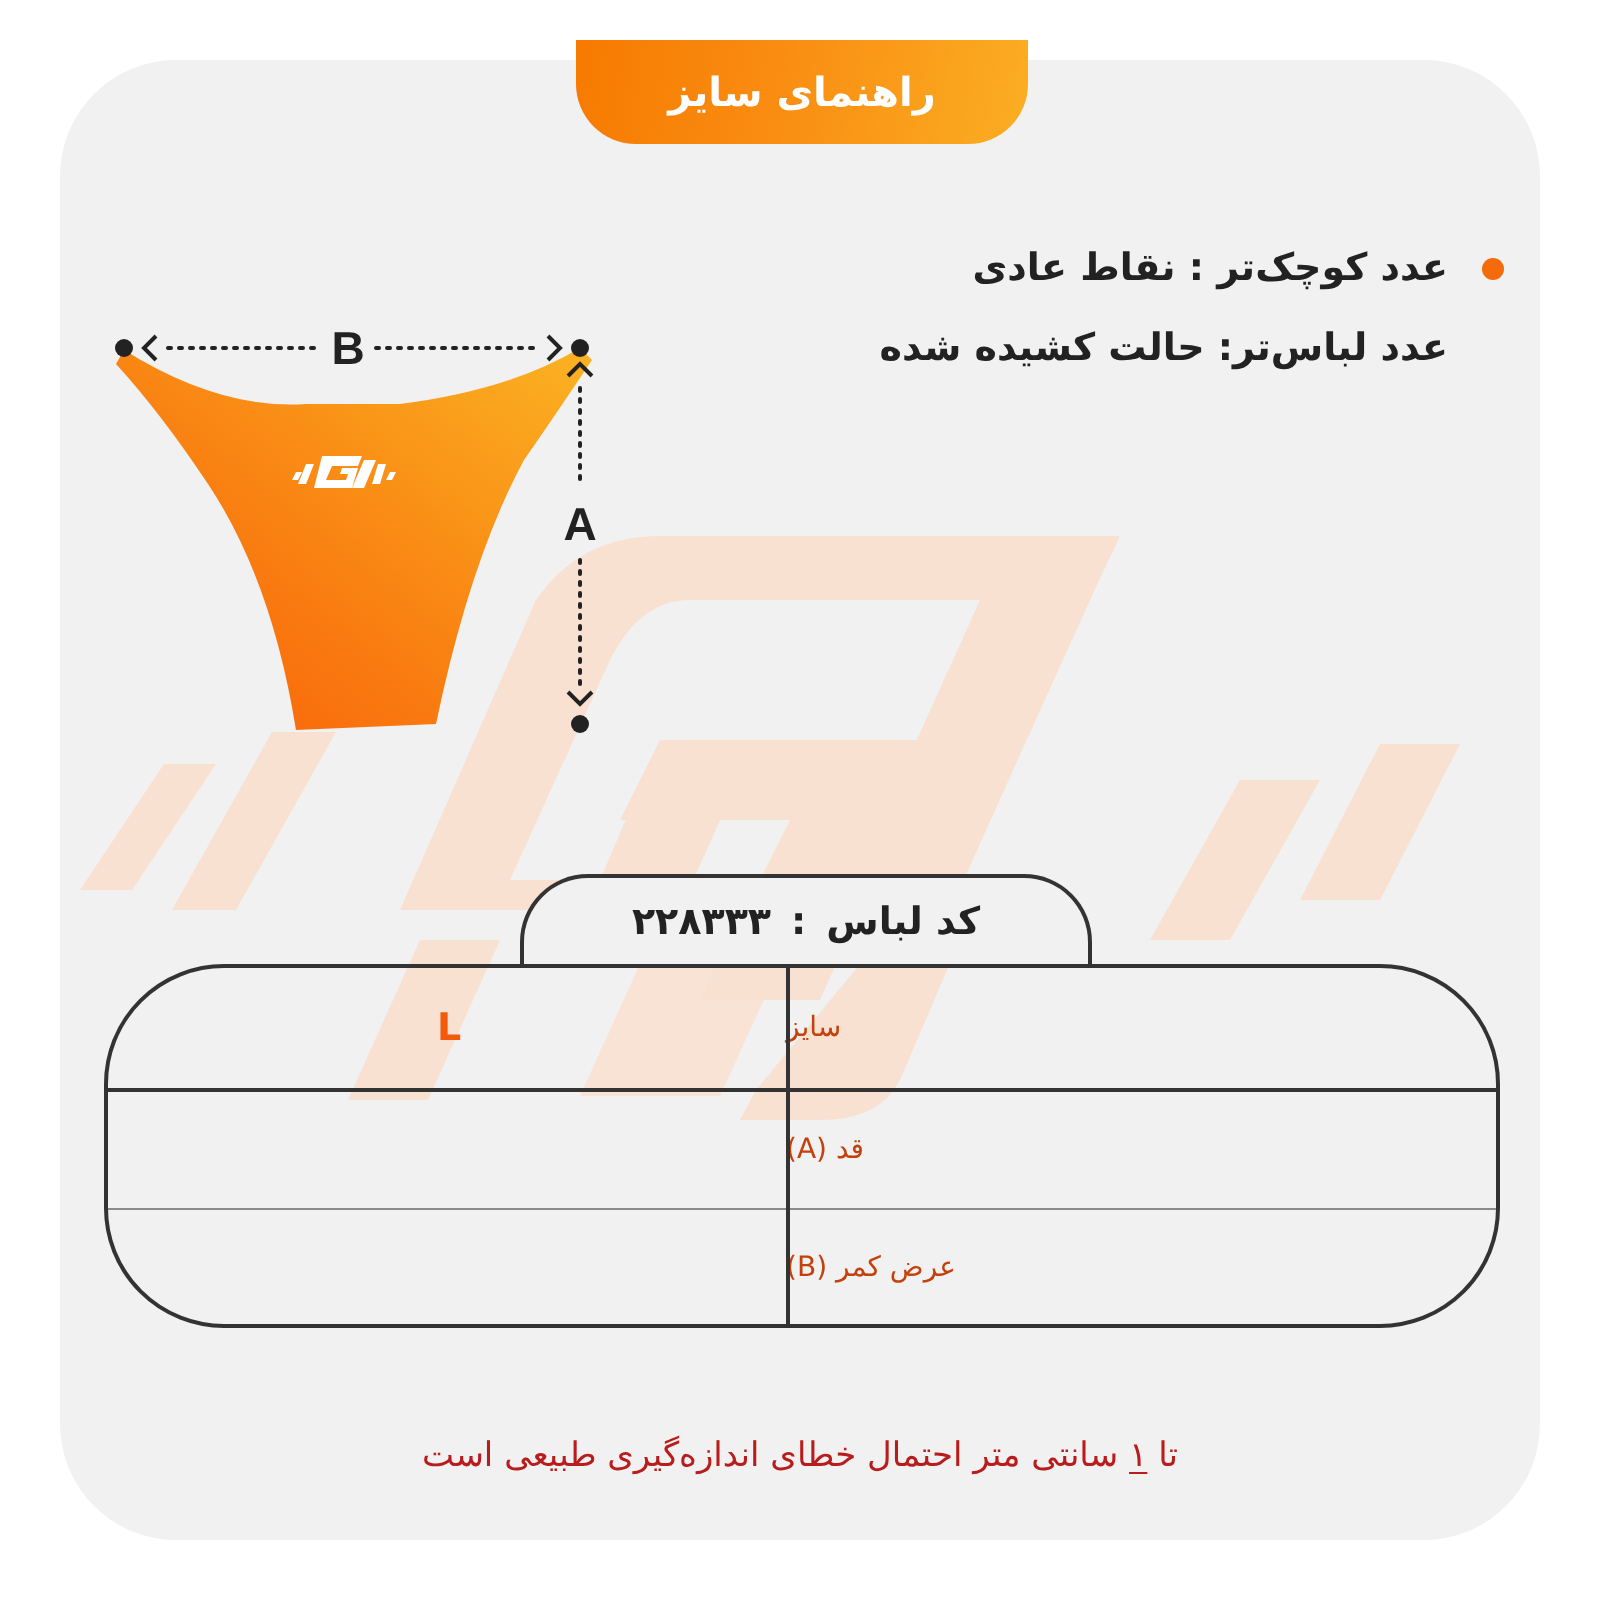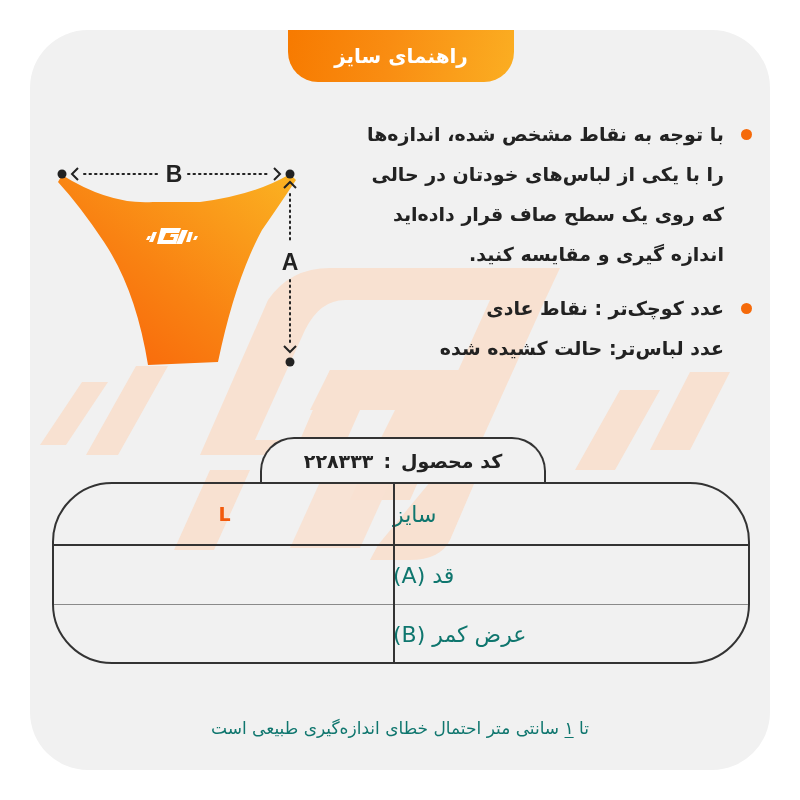--- a/index.html
+++ b/index.html
@@ -7,21 +7,21 @@
   body { font-family: "DejaVu Sans", sans-serif; position: relative; }
 
   .card {
     position: absolute; left: 30px; top: 30px; width: 740px; height: 740px;
     background: #f1f1f1; border-radius: 58px; overflow: hidden;
   }
 
   .watermark { position: absolute; left: 0; top: 0; width: 800px; height: 800px; pointer-events: none; }
 
   .title-tab {
-    position: absolute; left: 288px; top: 30px; width: 226px; height: 52px;
+    position: absolute; left: 288px; top: 20px; width: 226px; height: 52px;
     border-radius: 0 0 30px 30px;
     background: linear-gradient(100deg, #f77a00 0%, #f98d12 45%, #fbae22 100%);
     display: flex; align-items: center; justify-content: center;
     color: #fff; font-weight: bold; font-size: 20px; direction: rtl;
   }
 
   .instructions {
     position: absolute; right: 48px; top: 114px; width: 450px;
     direction: rtl; text-align: right; color: #222;
     font-weight: bold; font-size: 19px; line-height: 40px;
@@ -46,38 +46,38 @@
 
   .size-table {
     position: absolute; left: 52px; top: 482px; width: 698px; height: 182px;
     border: 2px solid #333; border-radius: 60px;
     overflow: hidden;
   }
   .size-row { position: absolute; left: 0; width: 100%; display: flex; align-items: center; }
   .size-row .cell-label {
     position: absolute; right: 0; width: 355px; height: 100%;
     display: flex; align-items: center; justify-content: flex-end; padding-right: 108px;
-    direction: rtl; font-size: 22px; color: #0f766e;
+    direction: rtl; font-size: 14px; color: #c2410c;
   }
   .size-row .cell-value {
     position: absolute; left: 0; width: 341px; height: 100%;
     display: flex; align-items: center; justify-content: center;
     font-size: 19px; font-weight: bold; color: #f25a0c;
   }
   .row-header { top: 0; height: 60px; }
   .row-a { top: 62px; height: 58px; }
   .row-b { top: 121px; height: 58px; }
   .h-divider { position: absolute; left: 0; width: 100%; }
   .h-divider.strong { top: 60px; height: 2px; background: #333; }
   .h-divider.light { top: 120px; height: 1px; background: #8a8a8a; }
   .v-divider { position: absolute; left: 339px; top: 0; width: 2px; height: 100%; background: #333; }
 
   .footnote {
     position: absolute; left: 0; width: 800px; top: 718px;
-    text-align: center; direction: rtl; font-size: 17px; color: #0f766e;
+    text-align: center; direction: rtl; font-size: 17px; color: #b91c1c;
   }
   .footnote .num { text-decoration: underline; text-underline-offset: 3px; }
 </style>
 </head>
 <body>
 
 <div class="card"></div>
 
 <svg class="watermark" viewBox="0 0 800 800">
   <g fill="#f8e1d1">
@@ -134,34 +134,27 @@
   <line x1="250" y1="44" x2="250" y2="92" stroke="#222" stroke-width="2" stroke-dasharray="1.5 4" stroke-linecap="round"></line>
   <text x="250" y="120" text-anchor="middle" font-family="Liberation Sans, sans-serif" font-weight="bold" font-size="23" fill="#222">A</text>
   <line x1="250" y1="130" x2="250" y2="196" stroke="#222" stroke-width="2" stroke-dasharray="1.5 4" stroke-linecap="round"></line>
   <polyline points="244,196 250,202 256,196" fill="none" stroke="#222" stroke-width="2"></polyline>
   <circle cx="250" cy="212" r="4.5" fill="#222"></circle>
 </svg>
 
 <div class="instructions">
   <div class="instr-block">
     <span class="bullet"></span>
-    <span class="instr-line">با توجه به نقاط مشخص شده، اندازه‌ها</span>
-    <span class="instr-line">را با یکی از لباس‌های خودتان در حالی</span>
-    <span class="instr-line">که روی یک سطح صاف قرار داده‌اید</span>
-    <span class="instr-line">اندازه گیری و مقایسه کنید.</span>
-  </div>
-  <div class="instr-block">
-    <span class="bullet"></span>
     <span class="instr-line">عدد کوچک‌تر : نقاط عادی</span>
     <span class="instr-line">عدد لباس‌تر: حالت کشیده شده</span>
   </div>
 </div>
 
 <div class="product-code-tab">
-  <span>کد محصول</span>
+  <span>کد لباس</span>
   <span>:</span>
   <span>۲۲۸۳۳۳</span>
 </div>
 
 <div class="size-table">
   <div class="size-row row-header">
     <span class="cell-label">سایز</span>
     <span class="cell-value">L</span>
   </div>
   <div class="h-divider strong"></div>

